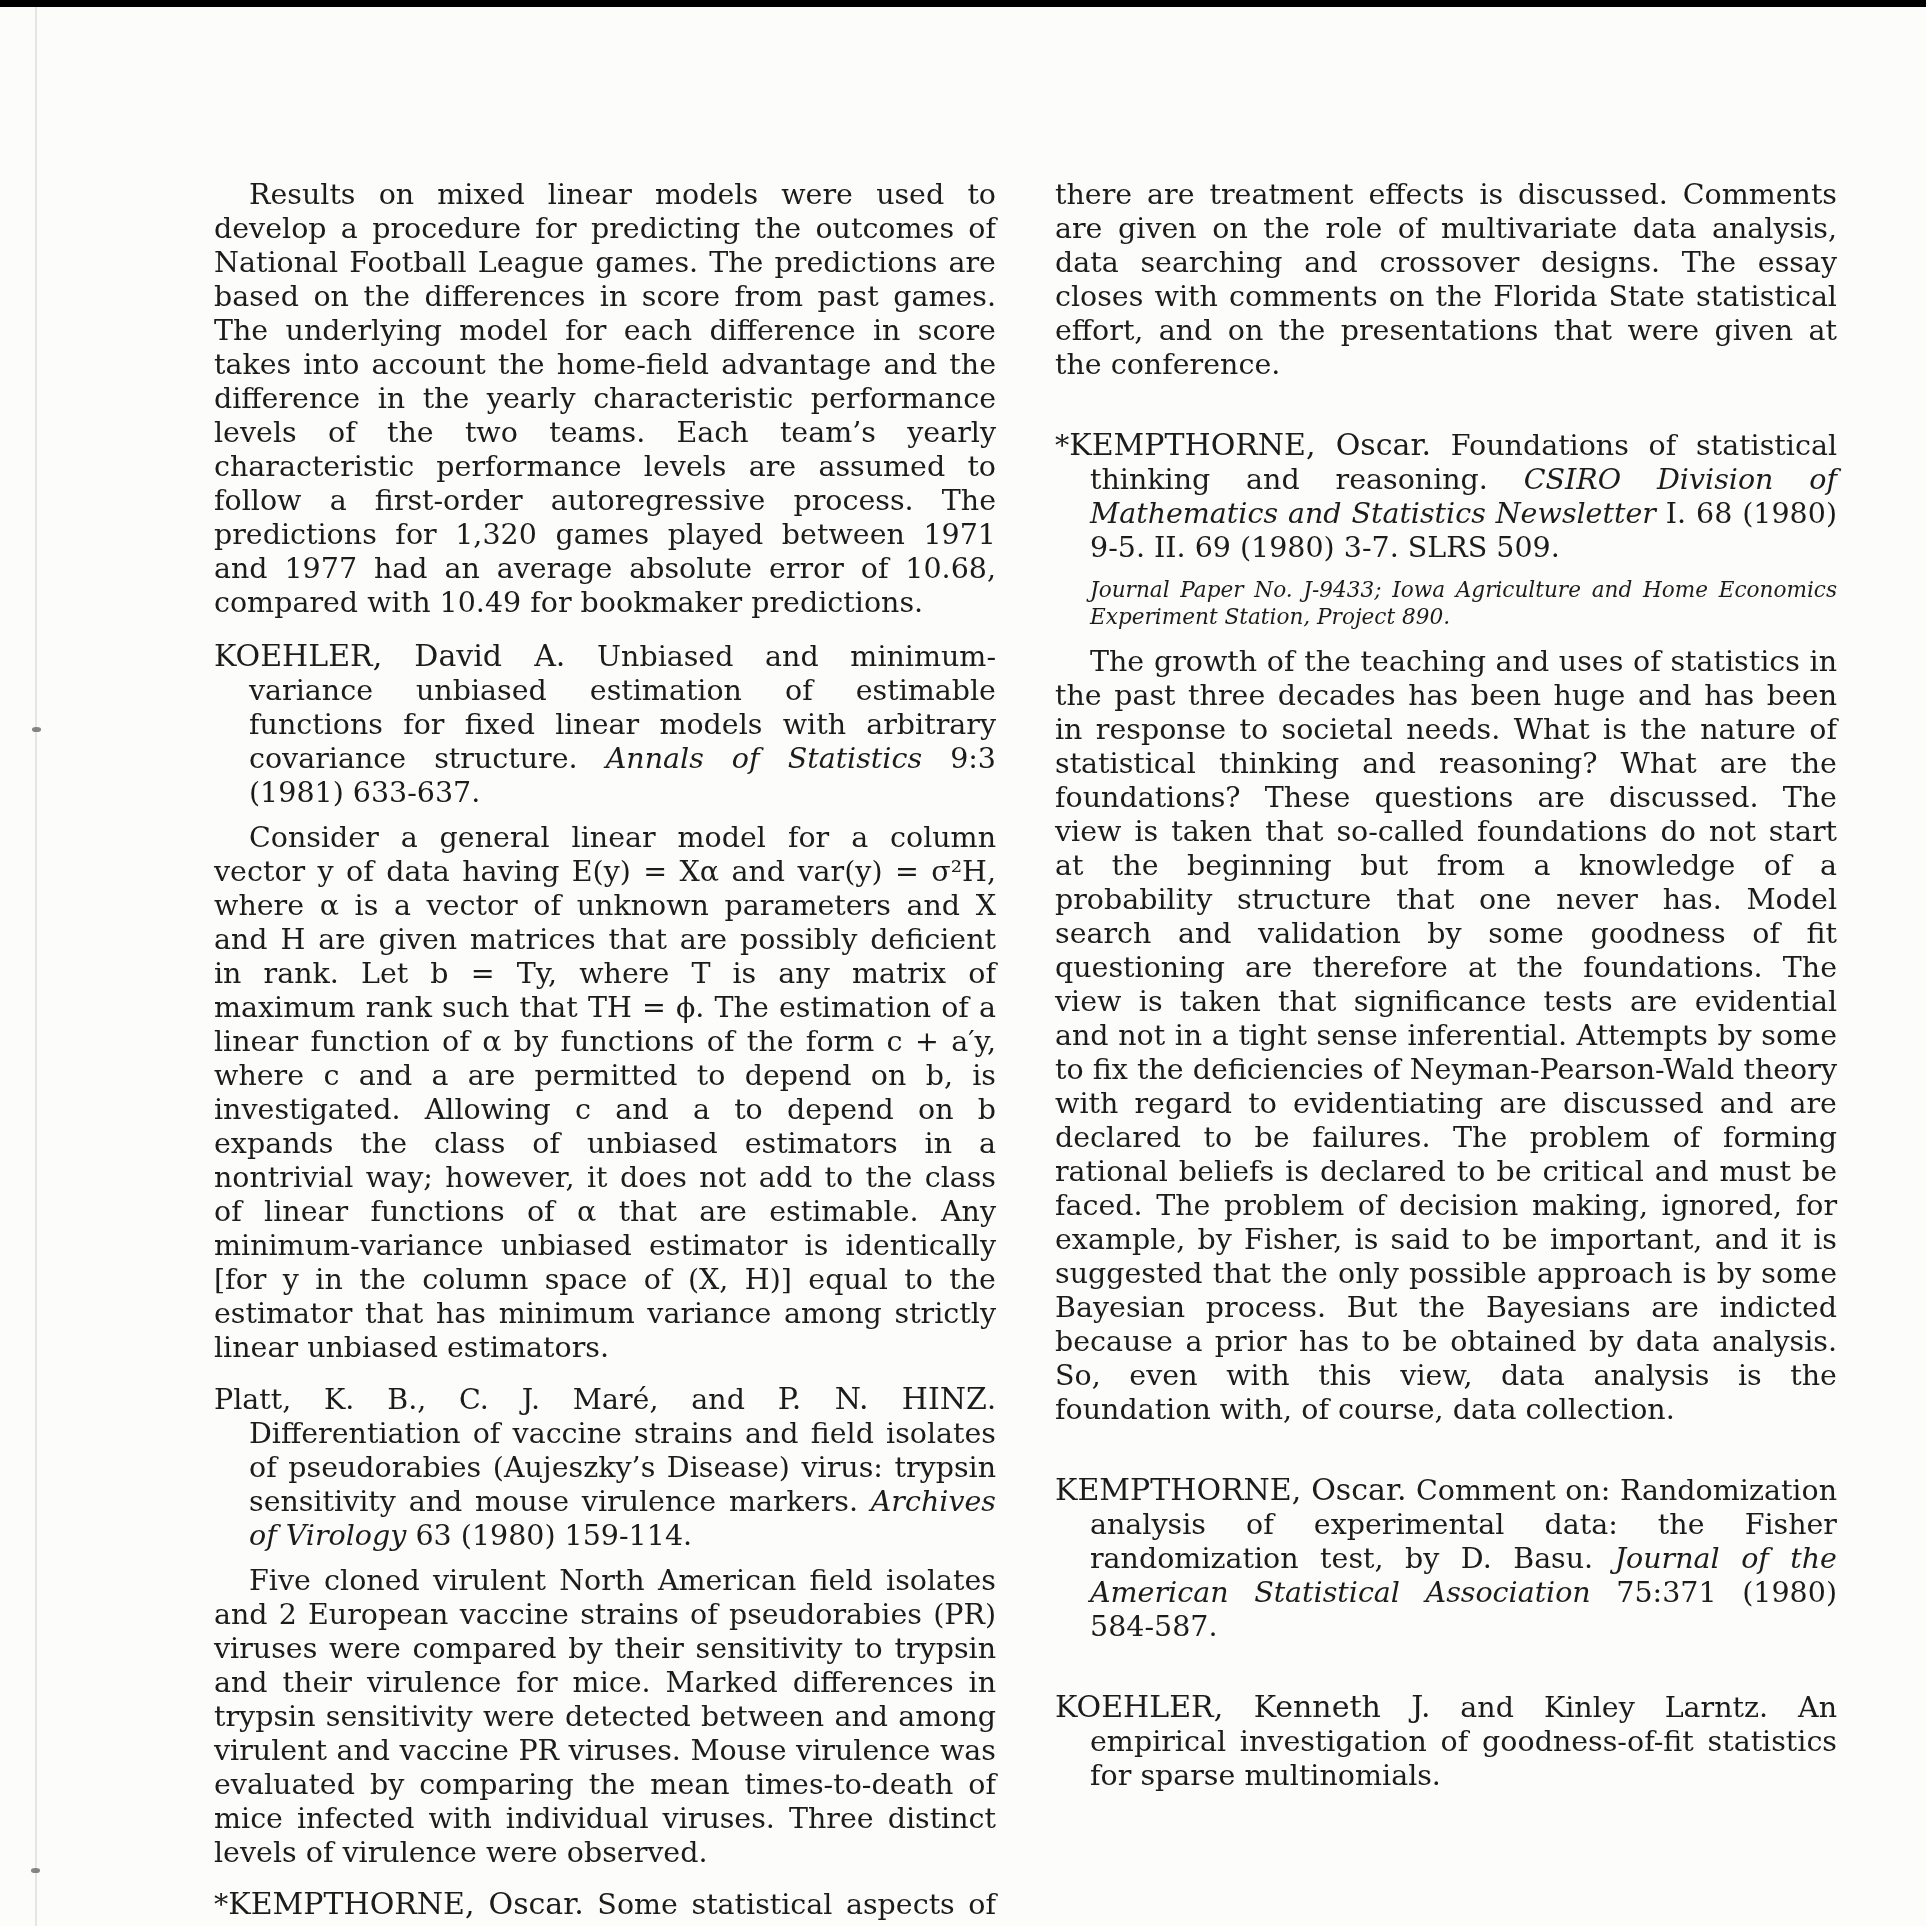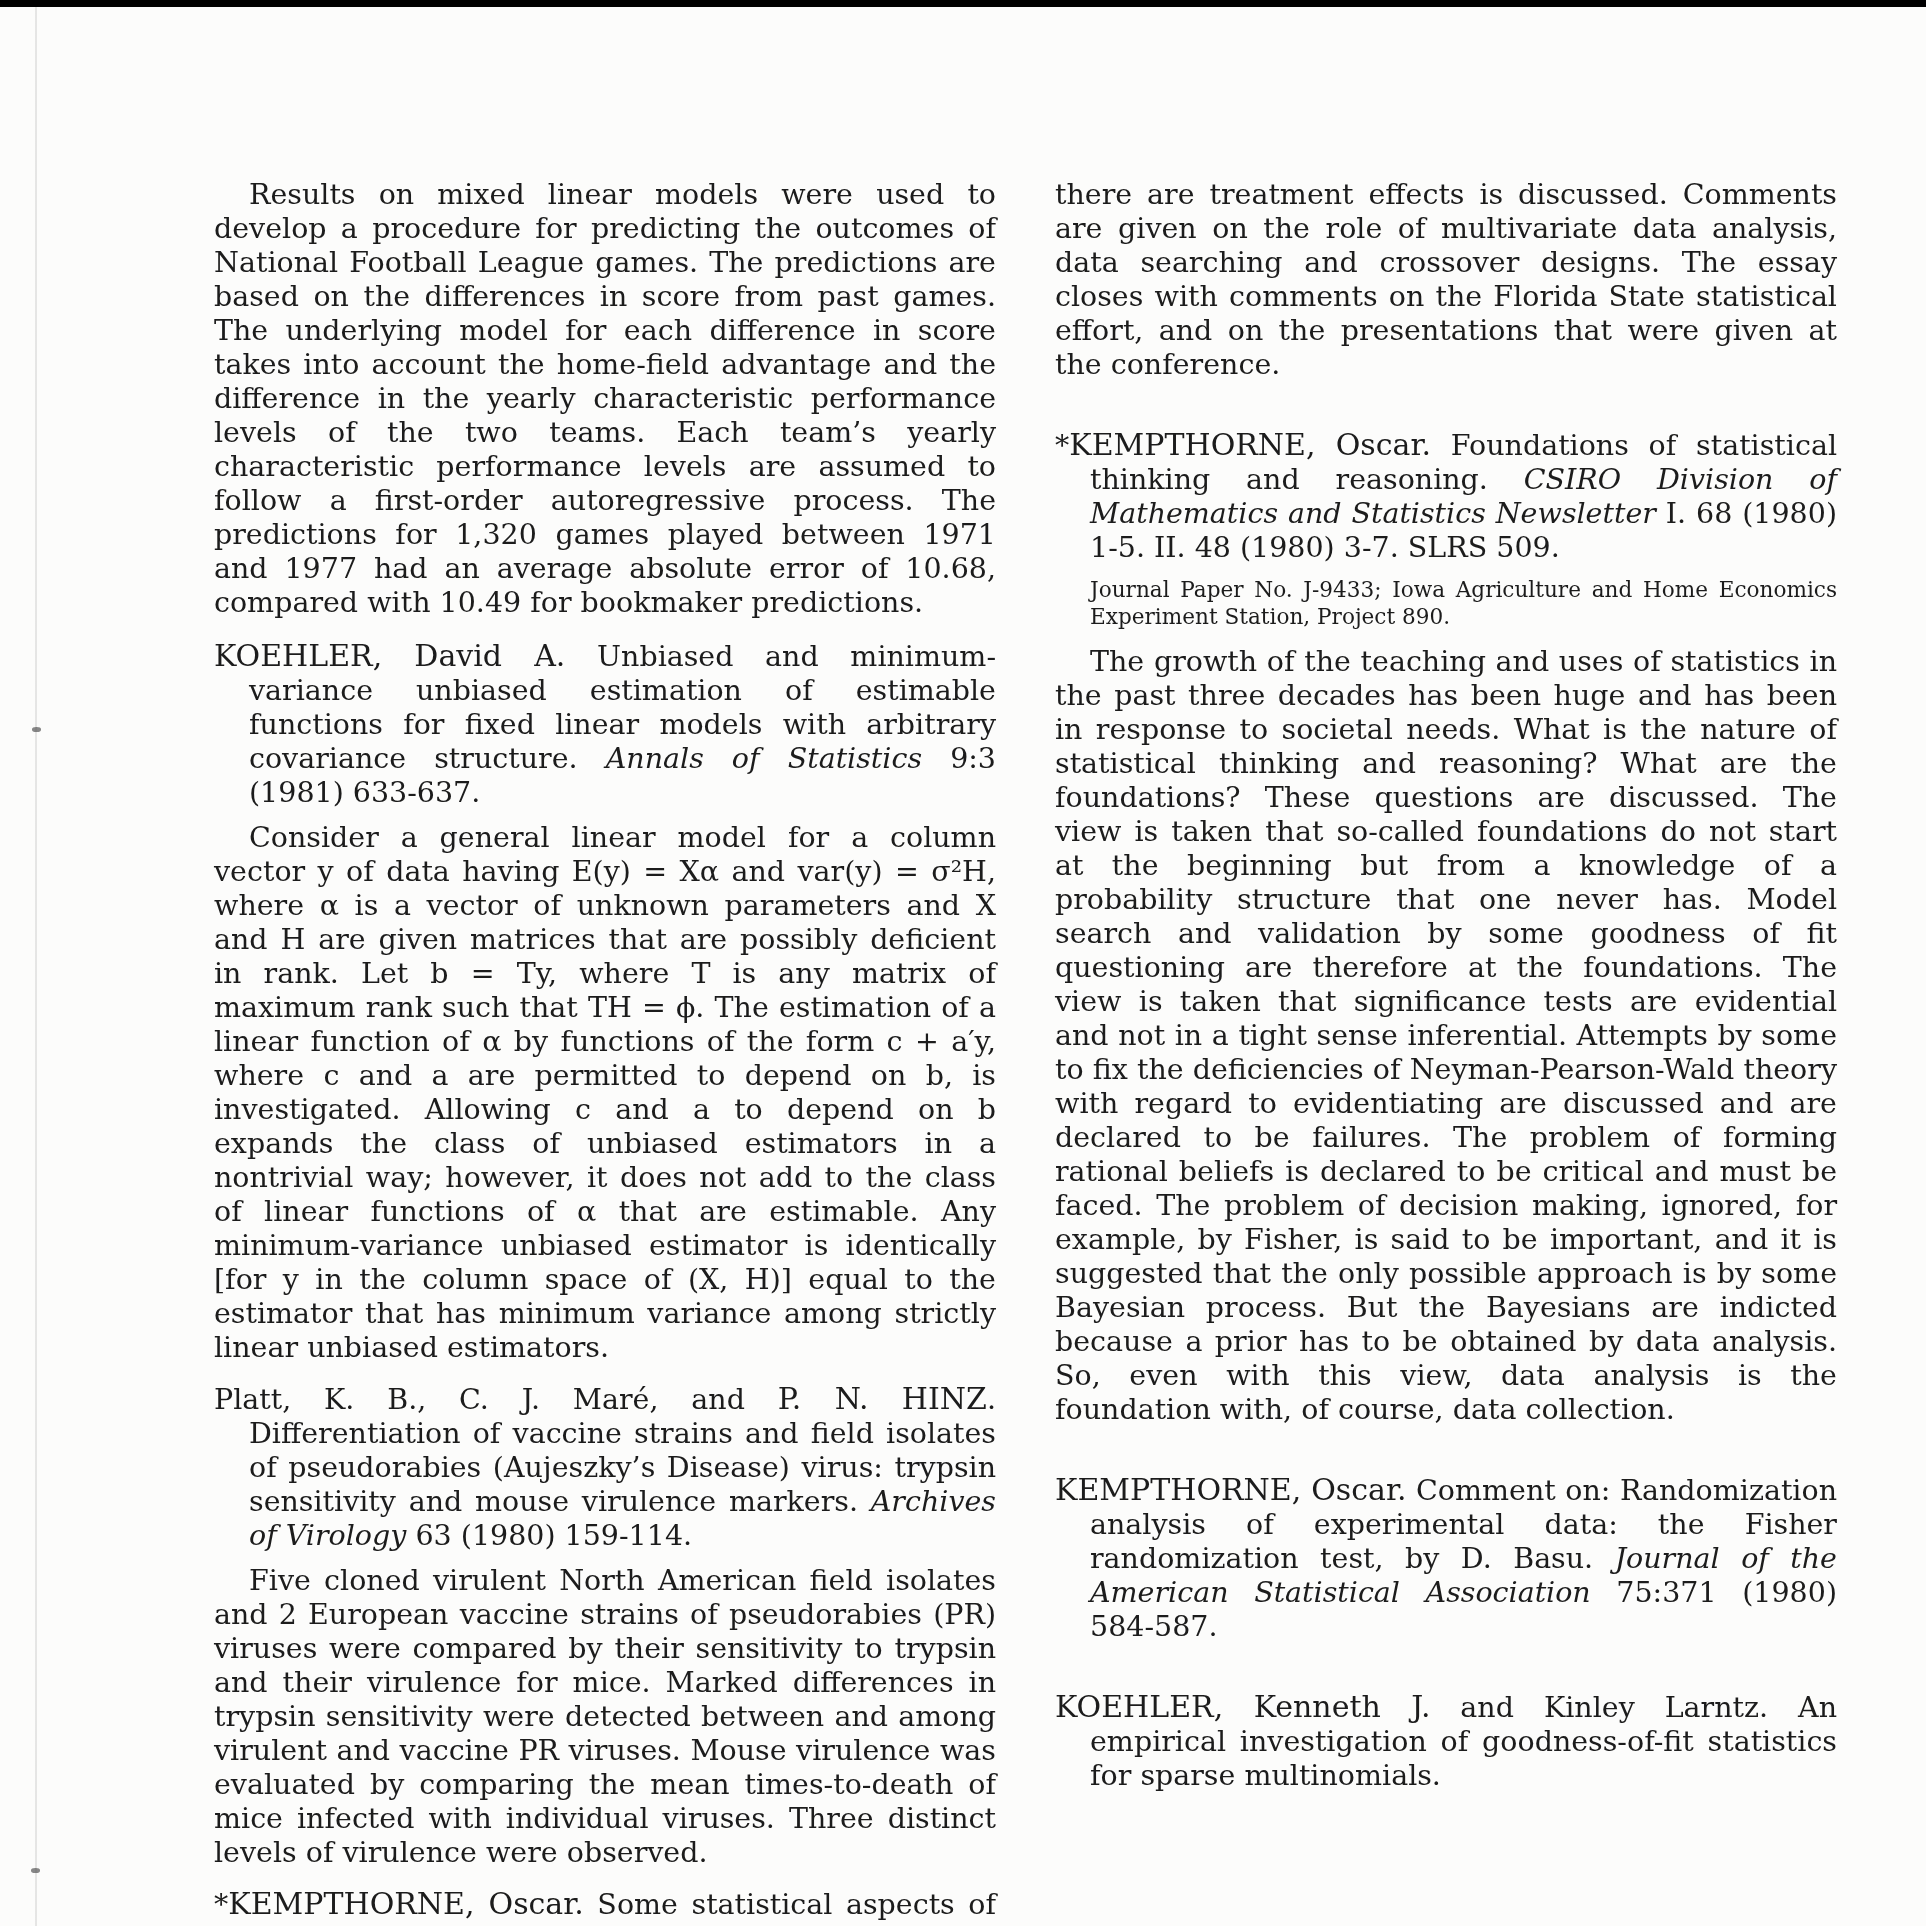--- a/index.html
+++ b/index.html
@@ -32,20 +32,21 @@
   .para { text-indent: 35px; }
   .entry {
     padding-left: 35px; text-indent: -35px;
     margin-top: 17px !important; margin-bottom: 10.8px !important;
   }
   .author { font-weight: normal; font-size: 30px; }
   .journal { font-style: italic; }
   .note {
     padding-left: 35px; font-size: 21.6px; line-height: 27px;
     margin: 3.9px 0 15.4px 0 !important;
+    font-style: italic;
   }
   .gap-big { margin-top: 46px !important; }
 </style>
 </head>
 <body>
 
 <div class="page"></div>
 
 <div class="fold-line"></div>
 <div class="staple" style="left:32px; top:727px;"></div>
@@ -67,21 +68,21 @@
   <p class="entry">
     <span>*</span><span class="author">KEMPTHORNE, Oscar.</span><span> Some statistical aspects of weather modification studies. In: Wegman, Edward J. and Douglas J. DePriest (Eds.) </span>
   </p>
 
 </div>
 
 <div class="column col-right">
   <p>there are treatment effects is discussed. Comments are given on the role of multivariate data analysis, data searching and crossover designs. The essay closes with comments on the Florida State statistical effort, and on the presentations that were given at the conference.</p>
 
   <p class="entry gap-big">
-    <span>*</span><span class="author">KEMPTHORNE, Oscar.</span><span> Foundations of statistical thinking and reasoning. </span><span class="journal">CSIRO Division of Mathematics and Statistics Newsletter</span><span> I. 68 (1980) 1-5. II. 48 (1980) 3-7. SLRS 509.</span>
+    <span>*</span><span class="author">KEMPTHORNE, Oscar.</span><span> Foundations of statistical thinking and reasoning. </span><span class="journal">CSIRO Division of Mathematics and Statistics Newsletter</span><span> I. 68 (1980) 9-5. II. 69 (1980) 3-7. SLRS 509.</span>
   </p>
   <p class="note">Journal Paper No. J-9433; Iowa Agriculture and Home Economics Experiment Station, Project 890.</p>
   <p class="para">The growth of the teaching and uses of statistics in the past three decades has been huge and has been in response to societal needs. What is the nature of statistical thinking and reasoning? What are the foundations? These questions are discussed. The view is taken that so-called foundations do not start at the beginning but from a knowledge of a probability structure that one never has. Model search and validation by some goodness of fit questioning are therefore at the foundations. The view is taken that significance tests are evidential and not in a tight sense inferential. Attempts by some to fix the deficiencies of Neyman-Pearson-Wald theory with regard to evidentiating are discussed and are declared to be failures. The problem of forming rational beliefs is declared to be critical and must be faced. The problem of decision making, ignored, for example, by Fisher, is said to be important, and it is suggested that the only possible approach is by some Bayesian process. But the Bayesians are indicted because a prior has to be obtained by data analysis. So, even with this view, data analysis is the foundation with, of course, data collection.</p>
 
 
   <p class="entry gap-big">
     <span></span><span class="author">KEMPTHORNE, Oscar.</span><span> Comment on: Randomization analysis of experimental data: the Fisher randomization test, by D. Basu. </span><span class="journal">Journal of the American Statistical Association</span><span> 75:371 (1980) 584-587.</span>
   </p>
 
   <p class="entry gap-big">

